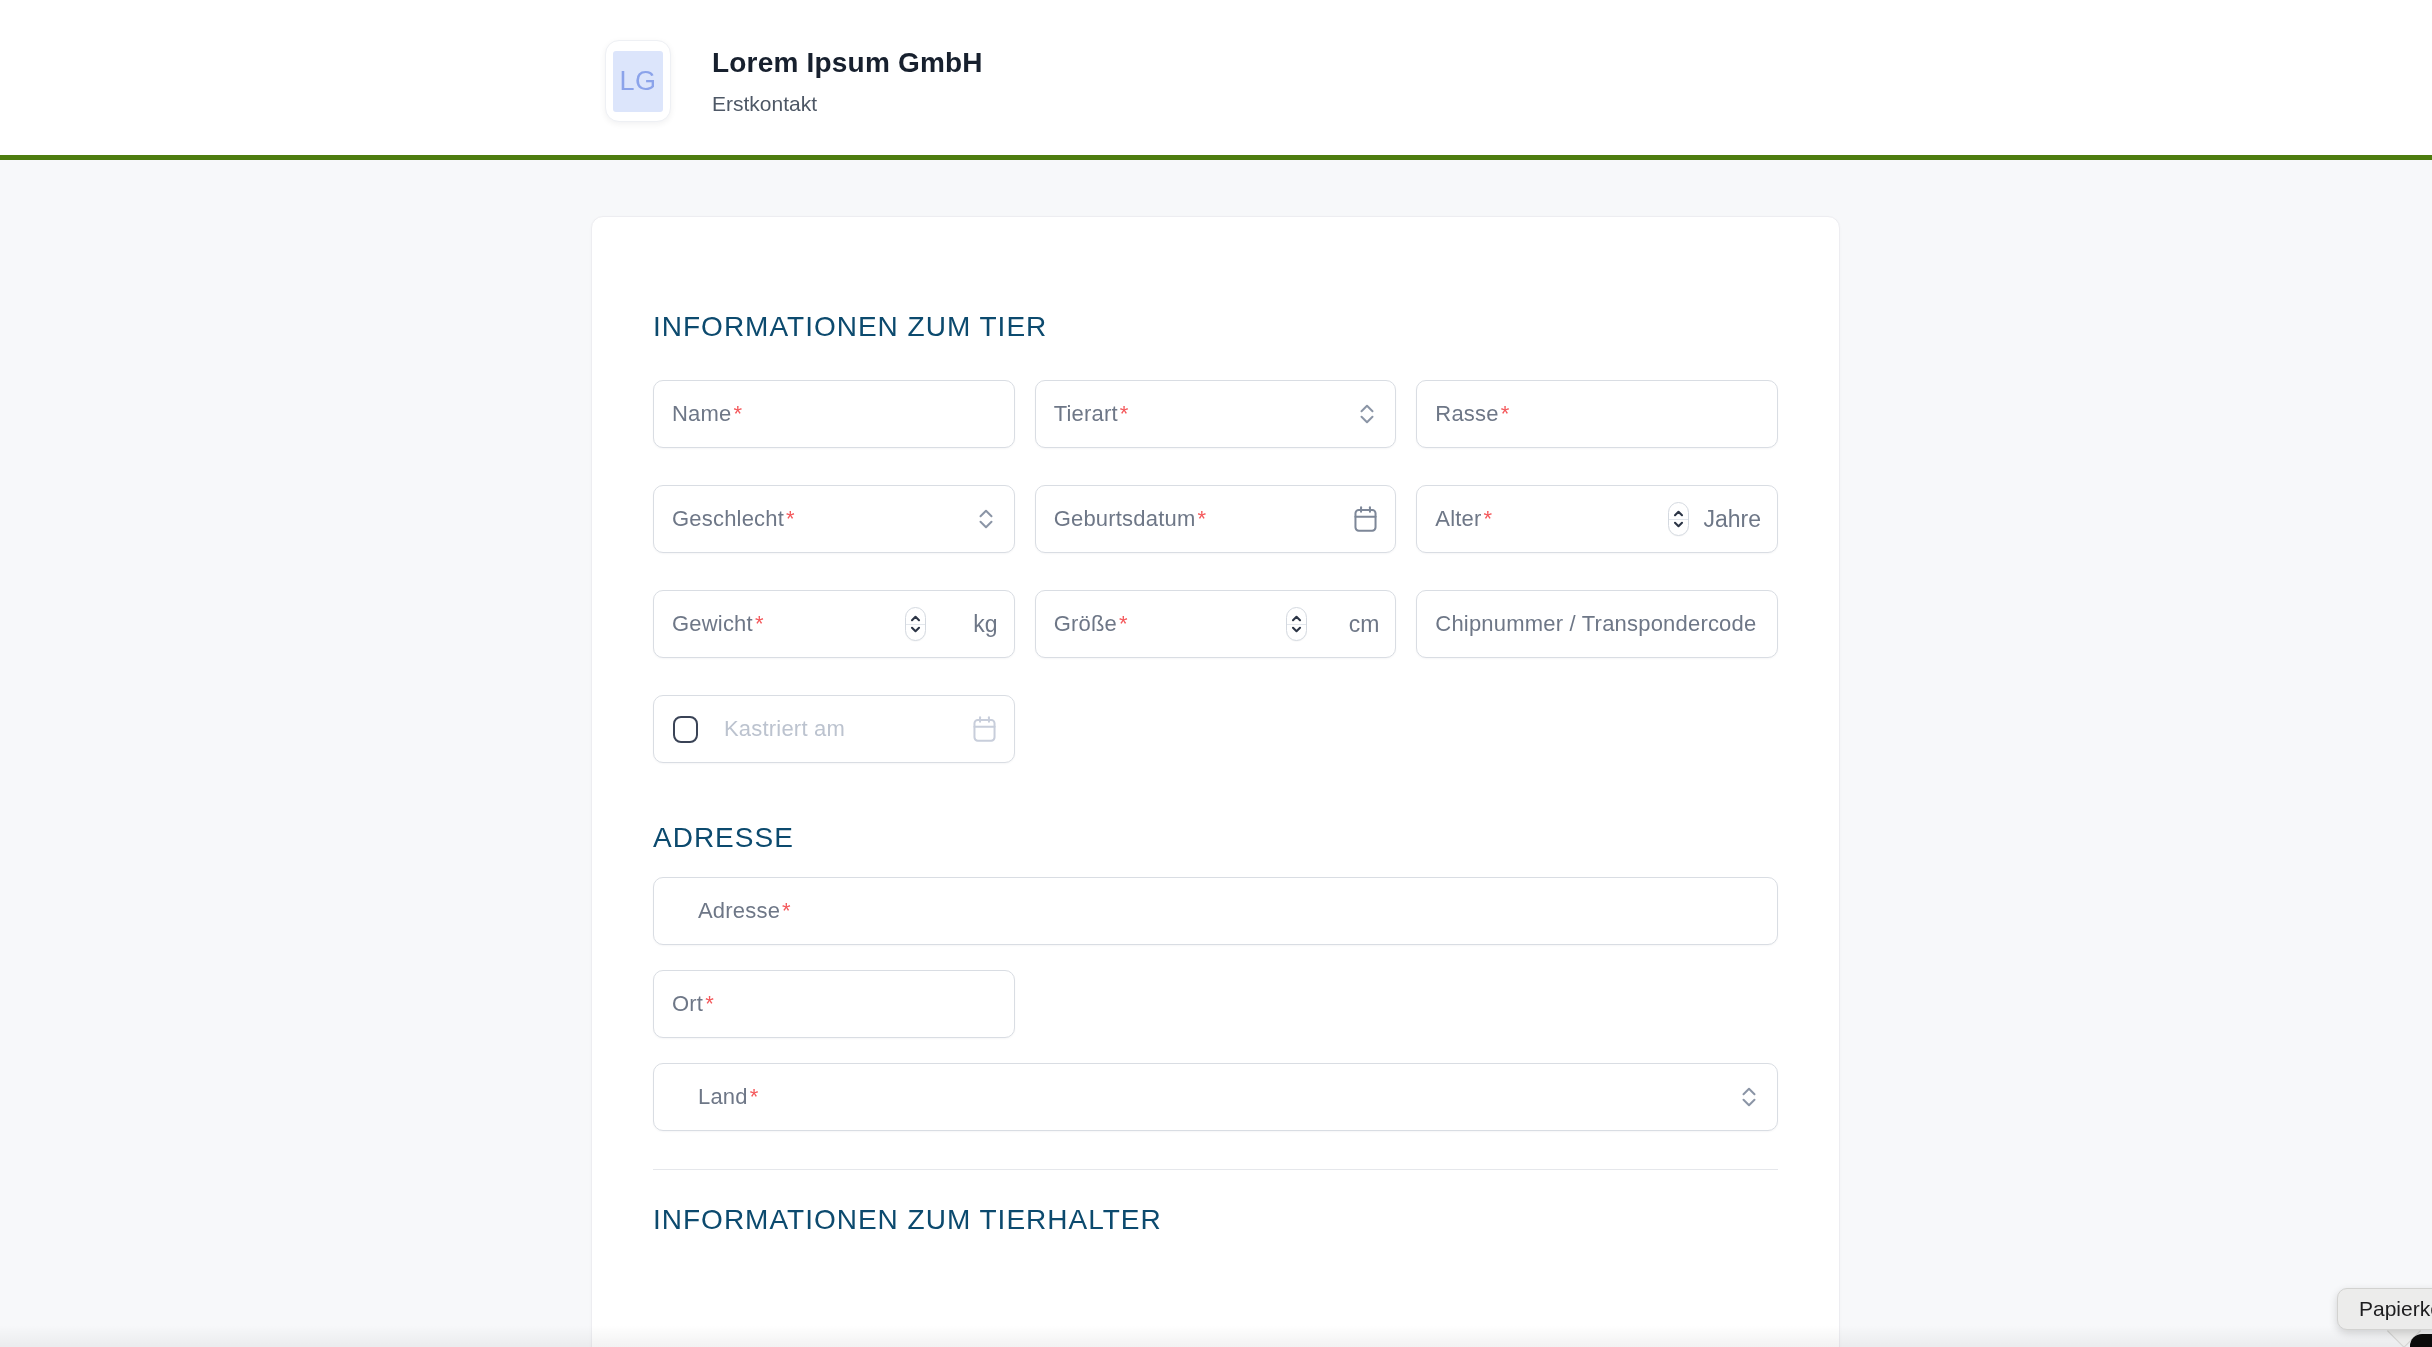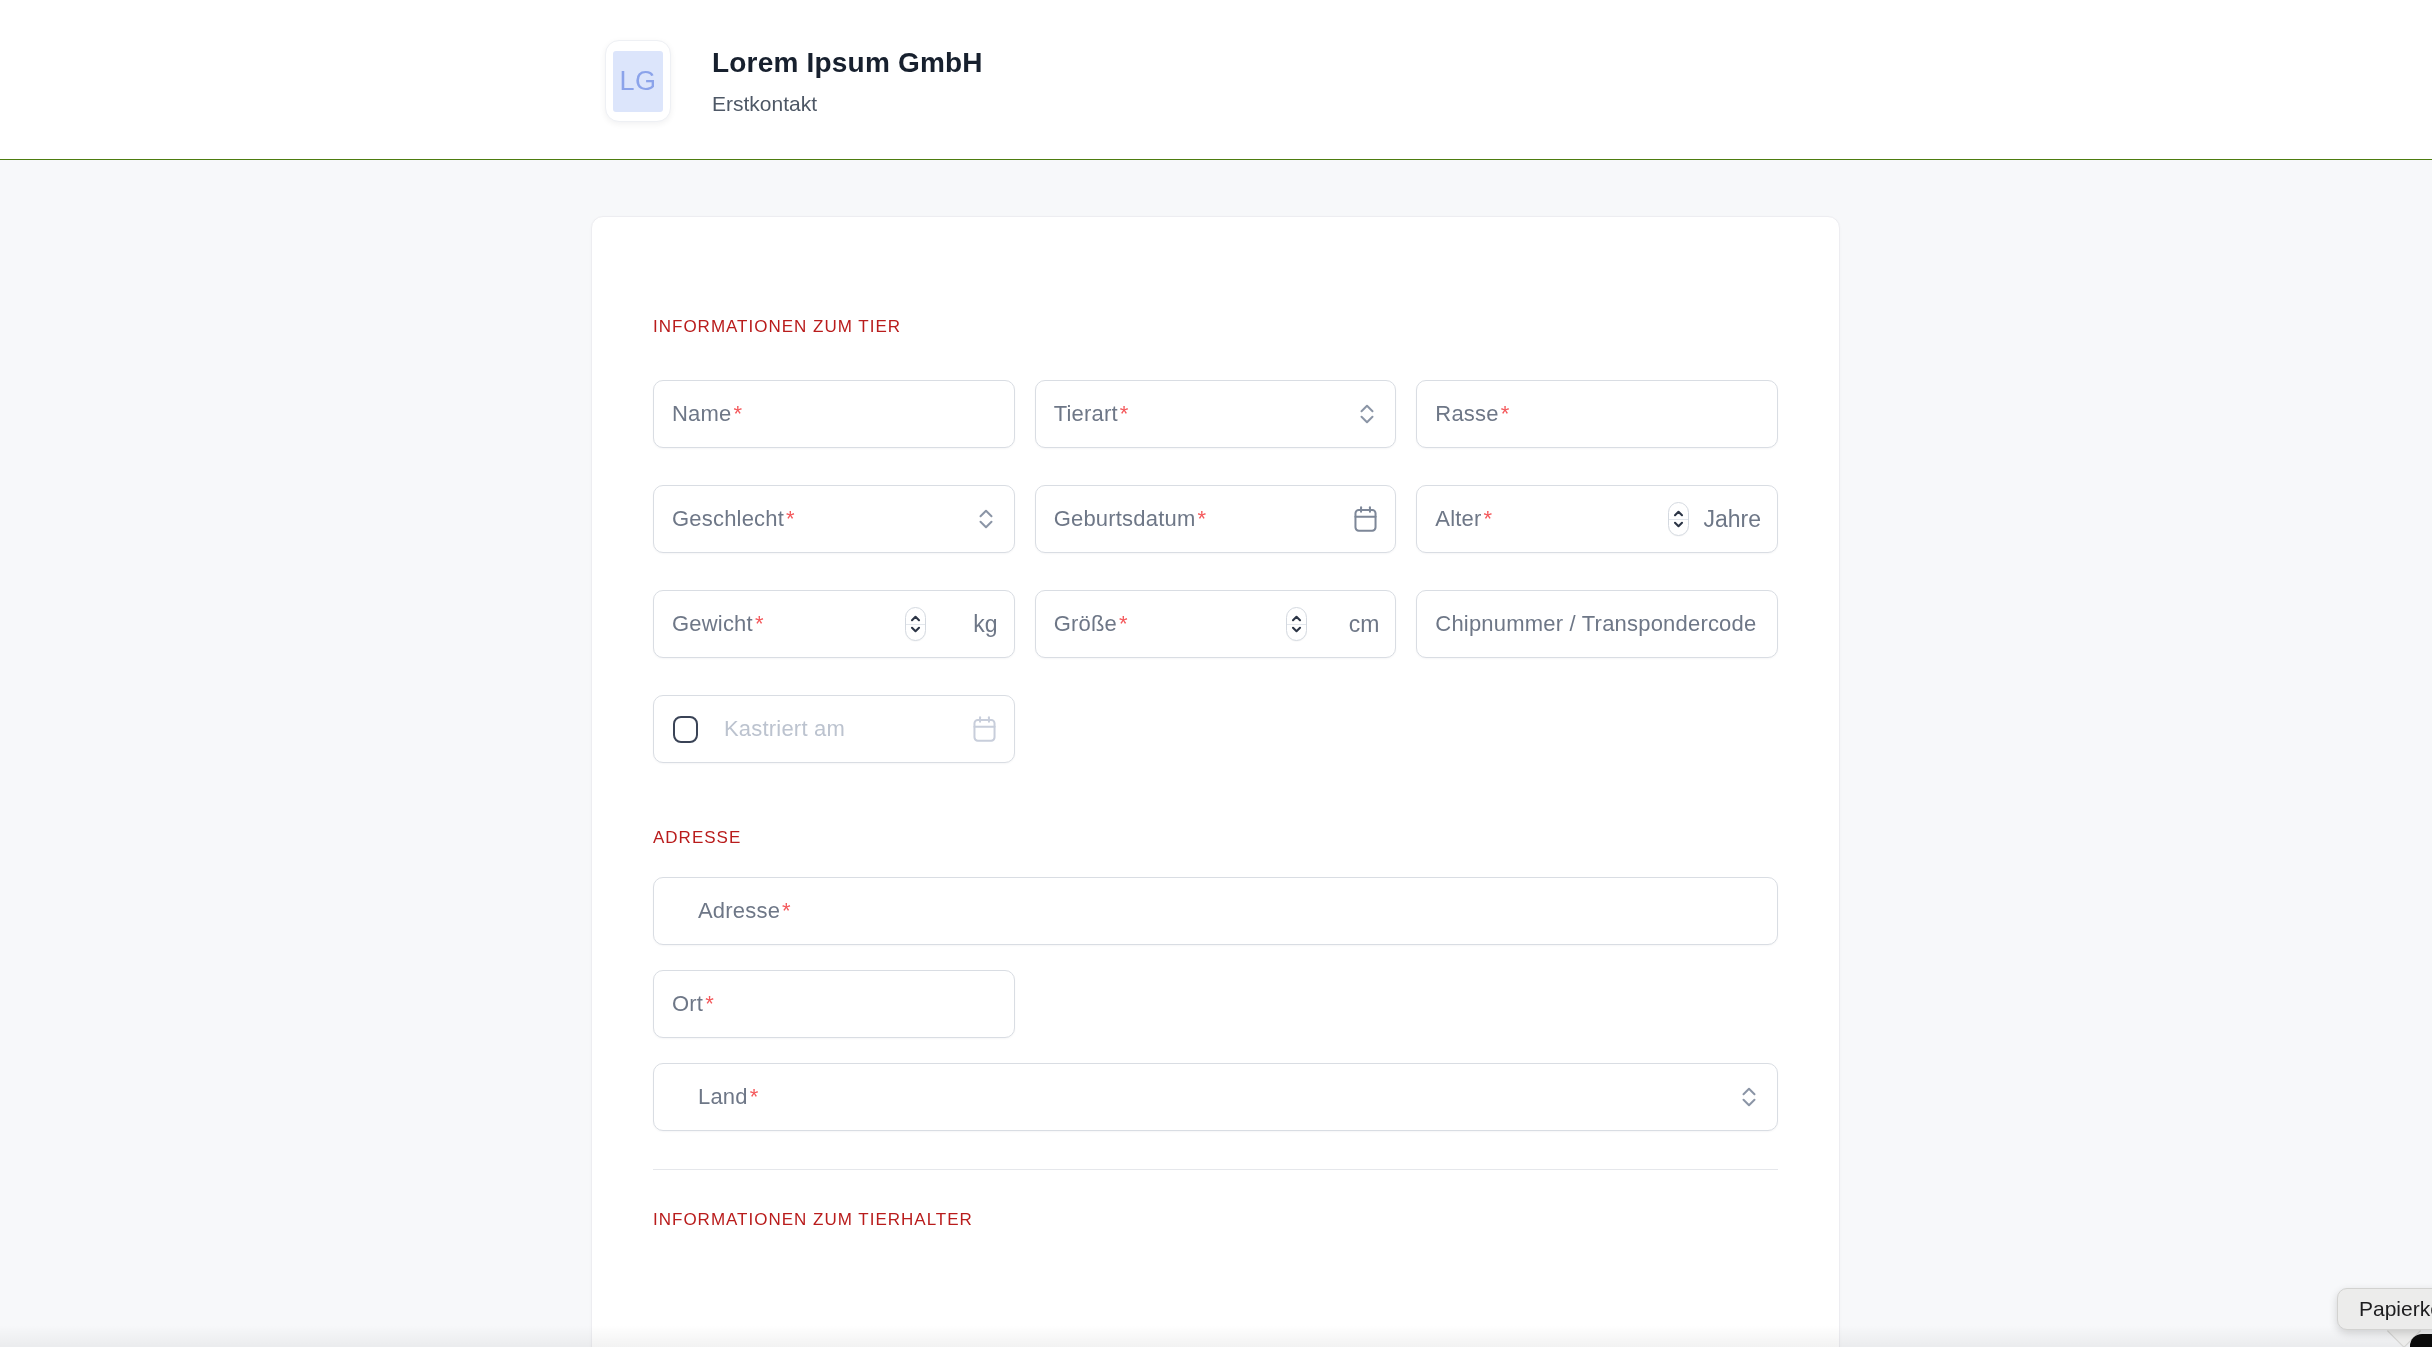--- a/index.html
+++ b/index.html
@@ -6,21 +6,21 @@
   html, body { width: 2432px; height: 1347px; }
   body {
     position: relative;
     overflow: hidden;
     background: #f7f8fa;
     font-family: "Liberation Sans", sans-serif;
   }
   
   .app-header {
     position: absolute; top: 0; left: 0; width: 100%; height: 160px;
-    background: #ffffff; border-bottom: 1px solid #4d7c0f; z-index: 2;
+    background: #ffffff; border-bottom: 5px solid #4d7c0f; z-index: 2;
   }
   .brand { position: absolute; left: 605px; top: 40px; display: flex; }
   .logo-card {
     width: 66px; height: 82px; background: #fff;
     border: 1px solid #eef0f4; border-radius: 14px;
     box-shadow: 0 2px 6px rgba(16,24,40,0.06);
     display: flex; align-items: center; justify-content: center;
   }
   .logo-inner {
     width: 50px; height: 61px; background: #dce5fb; border-radius: 3px;
@@ -32,21 +32,21 @@
   .subtitle { margin-top: 13px; font-size: 21px; color: #4e5866; }
 
   
   .form-card {
     position: absolute; left: 591px; top: 216px; width: 1249px; height: 1400px;
     background: #fff; border: 1px solid #ededf1; border-radius: 12px;
     box-shadow: 0 1px 3px rgba(16,24,40,0.03);
     padding: 99px 61px 0;
   }
   .sec-title {
-    font-size: 17px; font-weight: 400; color: #b91c1c;
+    font-size: 28px; font-weight: 400; color: #0c4a6e;
     letter-spacing: 1px; line-height: 22px;
   }
   .sec-title.first { margin-bottom: 42px; }
   .sec-title.addr { margin-top: 64px; margin-bottom: 28px; }
 
   .grid2 { display: grid; grid-template-columns: 1fr 1fr 1fr; column-gap: 20px; row-gap: 37px; }
   .grid2.tight { row-gap: 0; margin-bottom: 25px; }
 
   .field {
     position: relative; height: 68px; background: #fff;

